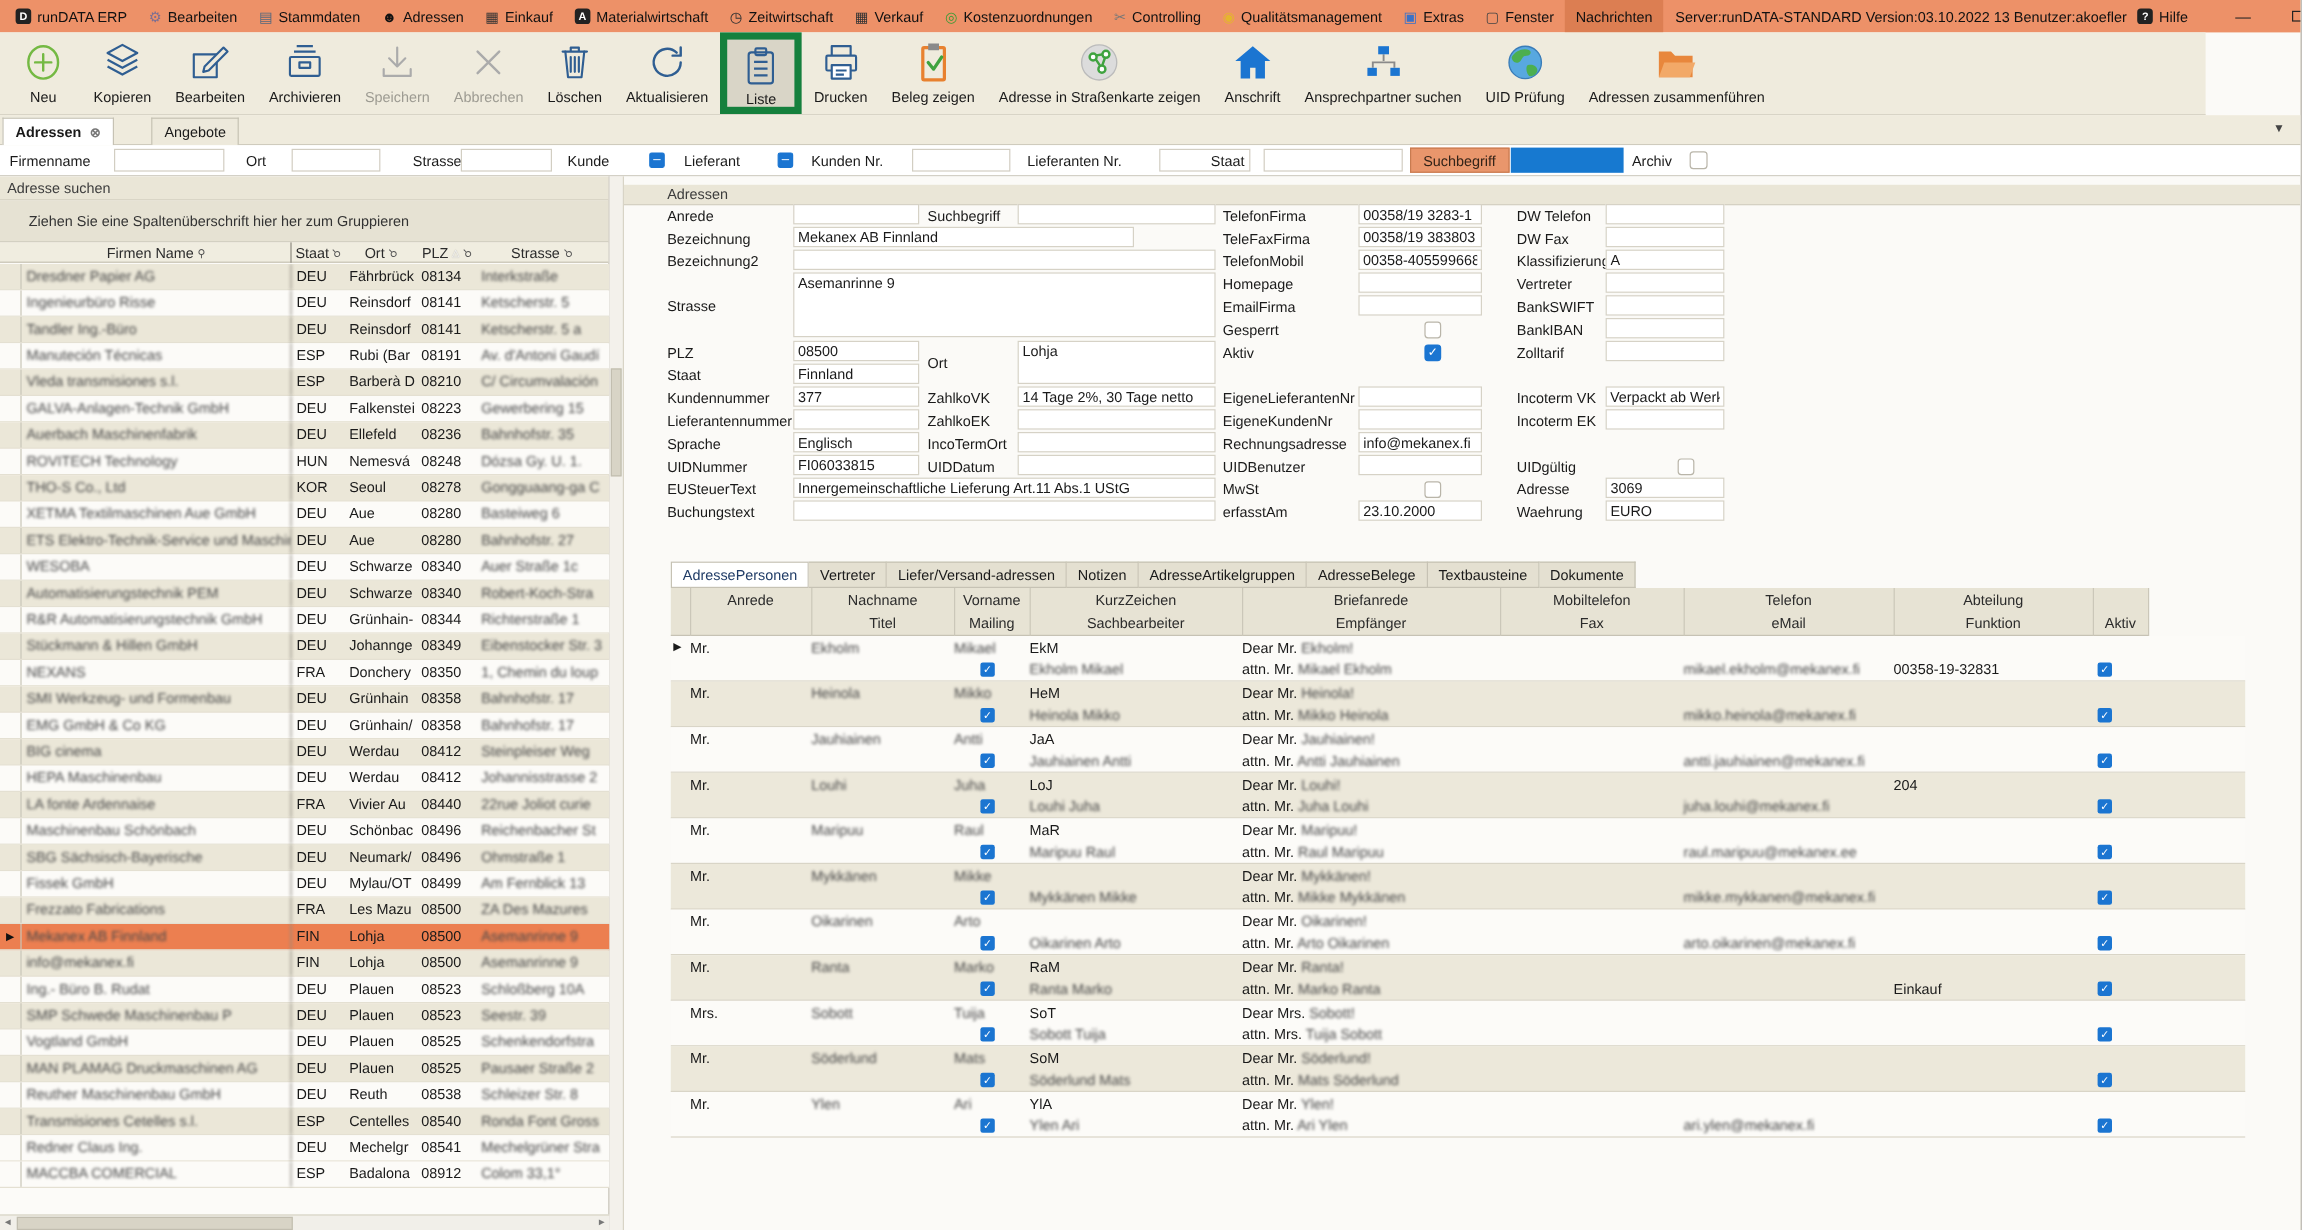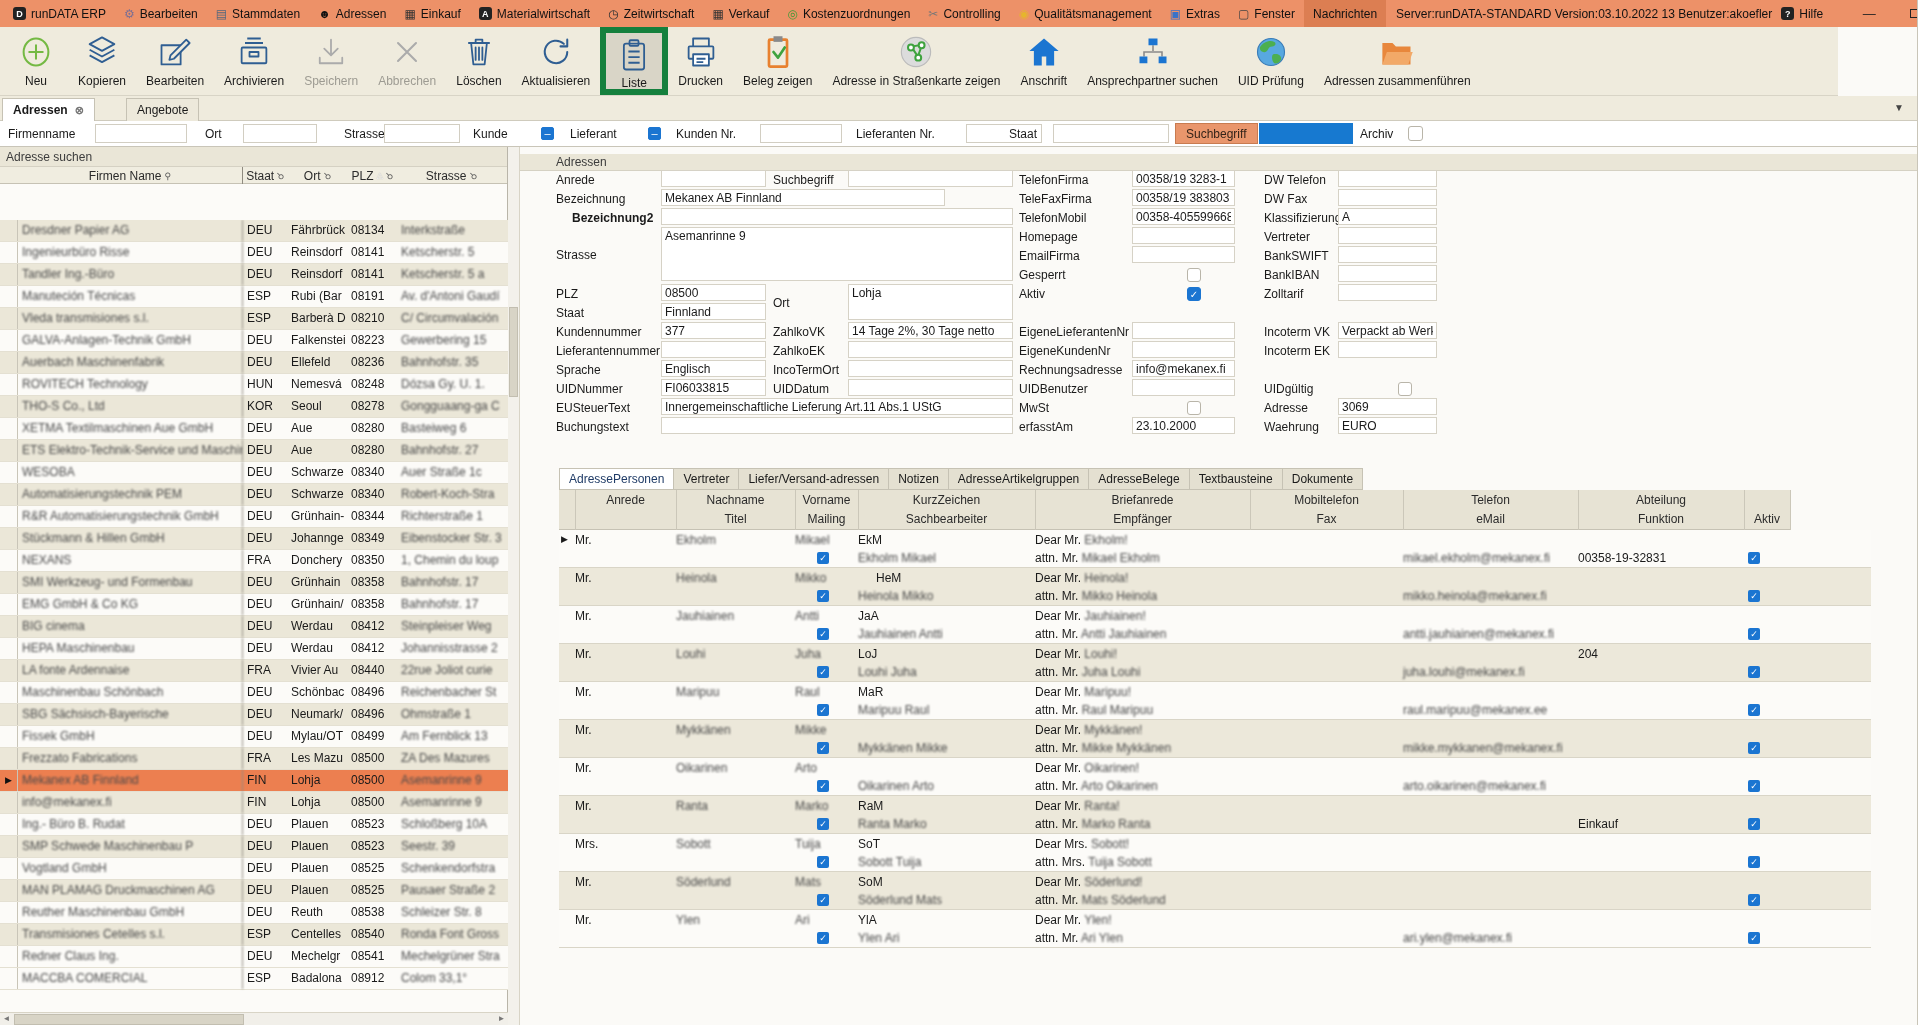--- a/index.html
+++ b/index.html
@@ -358,20 +358,23 @@
     <span class="btn-such" style="left:1175px;">Suchbegriff</span>
     <span class="bluebox" style="left:1259px;width:94px;"></span>
     <span class="flbl" style="left:1360px;">Archiv</span>
     <span class="cb cb-off cb-big" style="left:1408px;"></span>
   </div>
 
   <div class="leftpanel">
     <div class="secbar">
         <span>Adresse suchen</span>
       </div>
+    <div class="groupbar">
+        <span>Ziehen Sie eine Spaltenüberschrift hier her zum Gruppieren</span>
+      </div>
     <div class="lheader">
       <span class="hc" style="width:18px;"></span>
       <span class="hc c-name">
           <span>Firmen Name</span>
           <span class="pin up">⚲</span>
         </span>
       <span class="hc c-staat">
           <span>Staat</span>
           <span class="pin">⚲</span>
         </span>
@@ -685,21 +688,21 @@
     <div class="rp-secbar">
         <span>Adressen</span>
       </div>
 
     <span class="fl" style="left:36px;top:25px;">Anrede</span>
     <input class="fi" style="left: 141px; top: 23px; width: 105px;" value="">
     <span class="fl" style="left:253px;top:25px;">Suchbegriff</span>
     <input class="fi" style="left: 328px; top: 23px; width: 165px;" value="">
     <span class="fl" style="left:36px;top:44px;">Bezeichnung</span>
     <input class="fi" style="left: 141px; top: 42px; width: 284px;" value="Mekanex AB Finnland">
-    <span class="fl" style="left:52px;top:63px;font-weight:bold;">Bezeichnung2</span>
+    <span class="fl" style="left:36px;top:63px;">Bezeichnung2</span>
     <input class="fi" style="left: 141px; top: 61px; width: 352px;" value="">
     <span class="fl" style="left:36px;top:100px;">Strasse</span>
     <div class="fiv tall" style="left:141px;top:80px;width:352px;height:54px;">Asemanrinne 9</div>
     <span class="fl" style="left:36px;top:139px;">PLZ</span>
     <input class="fi" style="left: 141px; top: 137px; width: 105px;" value="08500">
     <span class="fl" style="left:253px;top:148px;">Ort</span>
     <div class="fiv tall2" style="left:328px;top:137px;width:165px;height:36px;">Lohja</div>
     <span class="fl" style="left:36px;top:158px;">Staat</span>
     <input class="fi" style="left: 141px; top: 156px; width: 105px;" value="Finnland">
     <span class="fl" style="left:36px;top:177px;">Kundennummer</span>
@@ -826,21 +829,21 @@
             <span class="cc blur" style="left: 299px; top: 21px;">Ekholm Mikael</span>
             <span class="cc" style="left: 476px; top: 21px;"><span>attn. Mr. </span><span class="blur">Mikael Ekholm</span></span>
             <span class="cc blur" style="left: 844px; top: 21px;">mikael.ekholm@mekanex.fi</span>
             <span class="cc" style="left: 1019px; top: 21px;">00358-19-32831</span>
             <span class="ccb" style="left: 1189px; top: 22px;">✓</span>
           </div>
           <div class="crow alt">
             <span class="cc" style="left: 16px; top: 3px;">Mr.</span>
             <span class="cc blur" style="left: 117px; top: 3px;">Heinola</span>
             <span class="cc blur" style="left: 236px; top: 3px;">Mikko</span>
-            <span class="cc" style="left: 317px; top: 3px;">HeM</span>
+            <span class="cc" style="left: 299px; top: 3px;">HeM</span>
             <span class="cc" style="left: 476px; top: 3px;"><span>Dear Mr. </span><span class="blur">Heinola!</span></span>
             <span class="ccb" style="left: 258px; top: 22px;">✓</span>
             <span class="cc blur" style="left: 299px; top: 21px;">Heinola Mikko</span>
             <span class="cc" style="left: 476px; top: 21px;"><span>attn. Mr. </span><span class="blur">Mikko Heinola</span></span>
             <span class="cc blur" style="left: 844px; top: 21px;">mikko.heinola@mekanex.fi</span>
             <span class="ccb" style="left: 1189px; top: 22px;">✓</span>
           </div>
           <div class="crow">
             <span class="cc" style="left: 16px; top: 3px;">Mr.</span>
             <span class="cc blur" style="left: 117px; top: 3px;">Jauhiainen</span>

